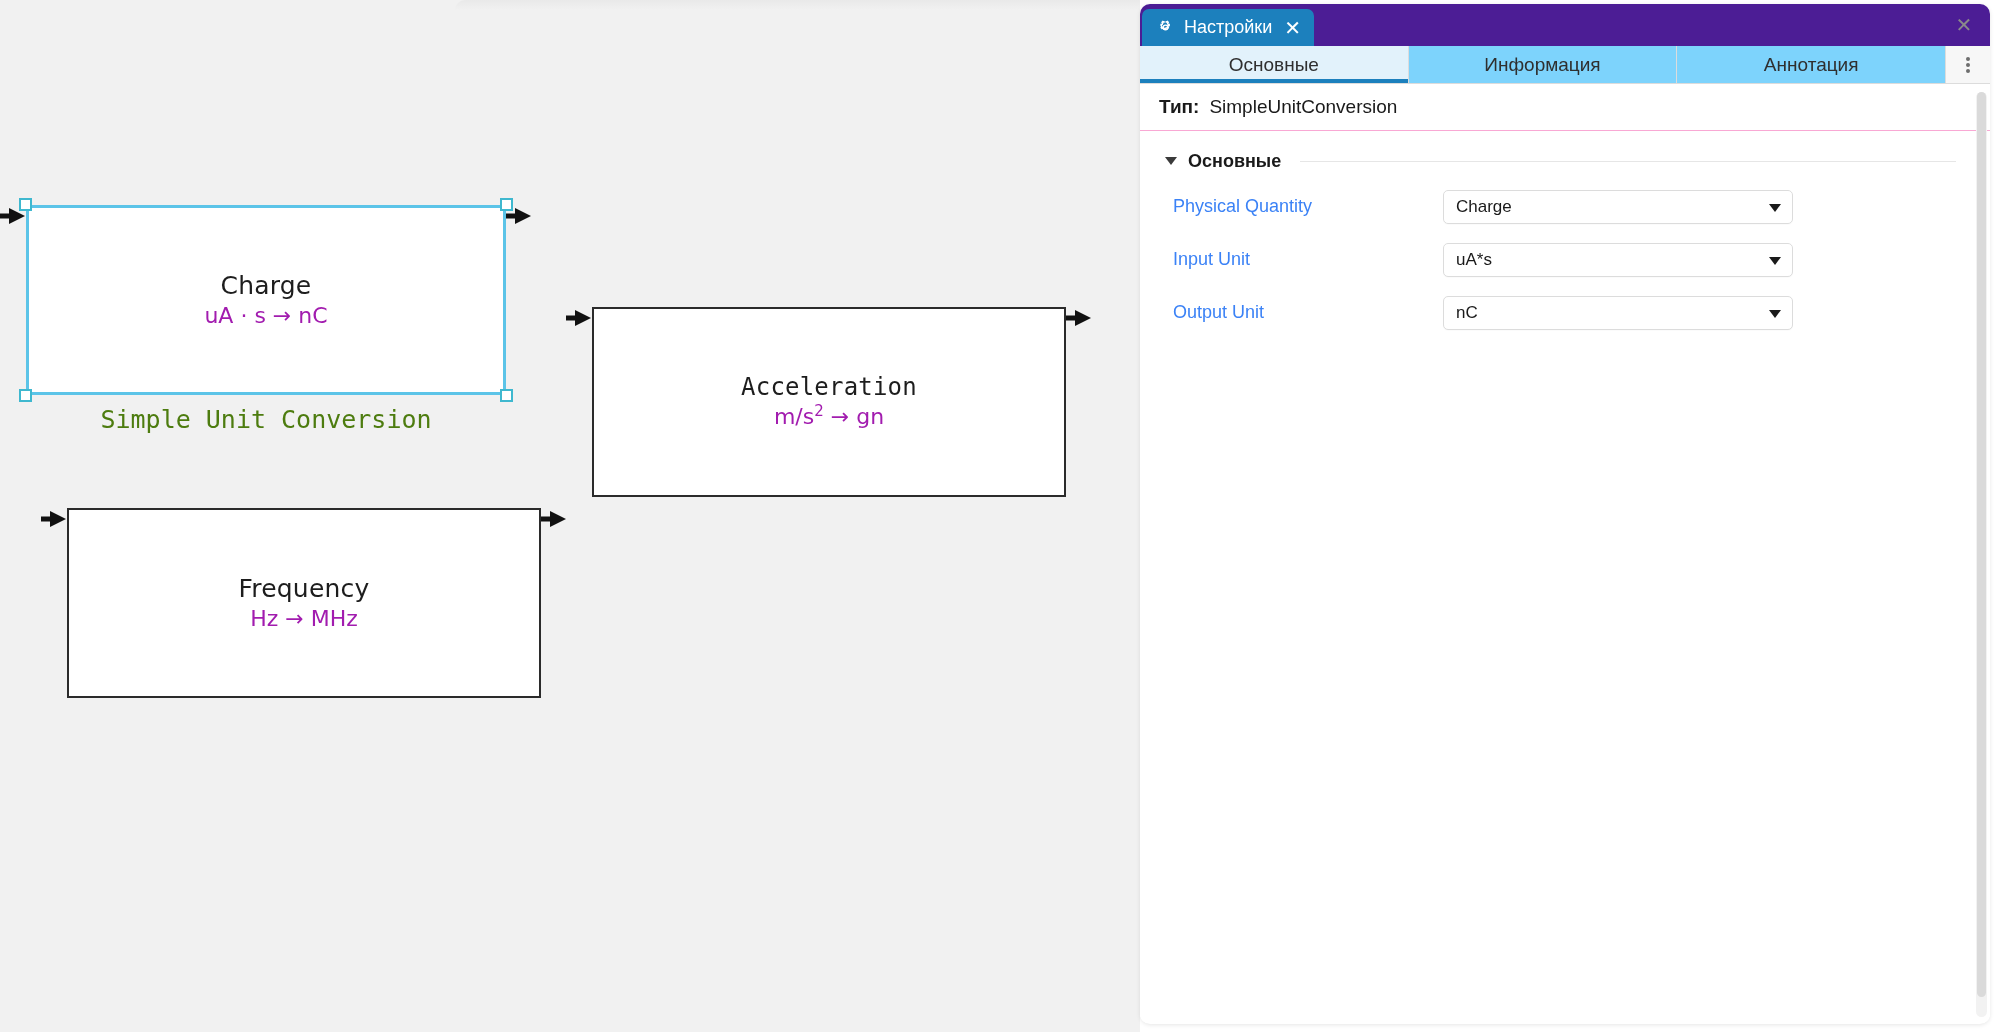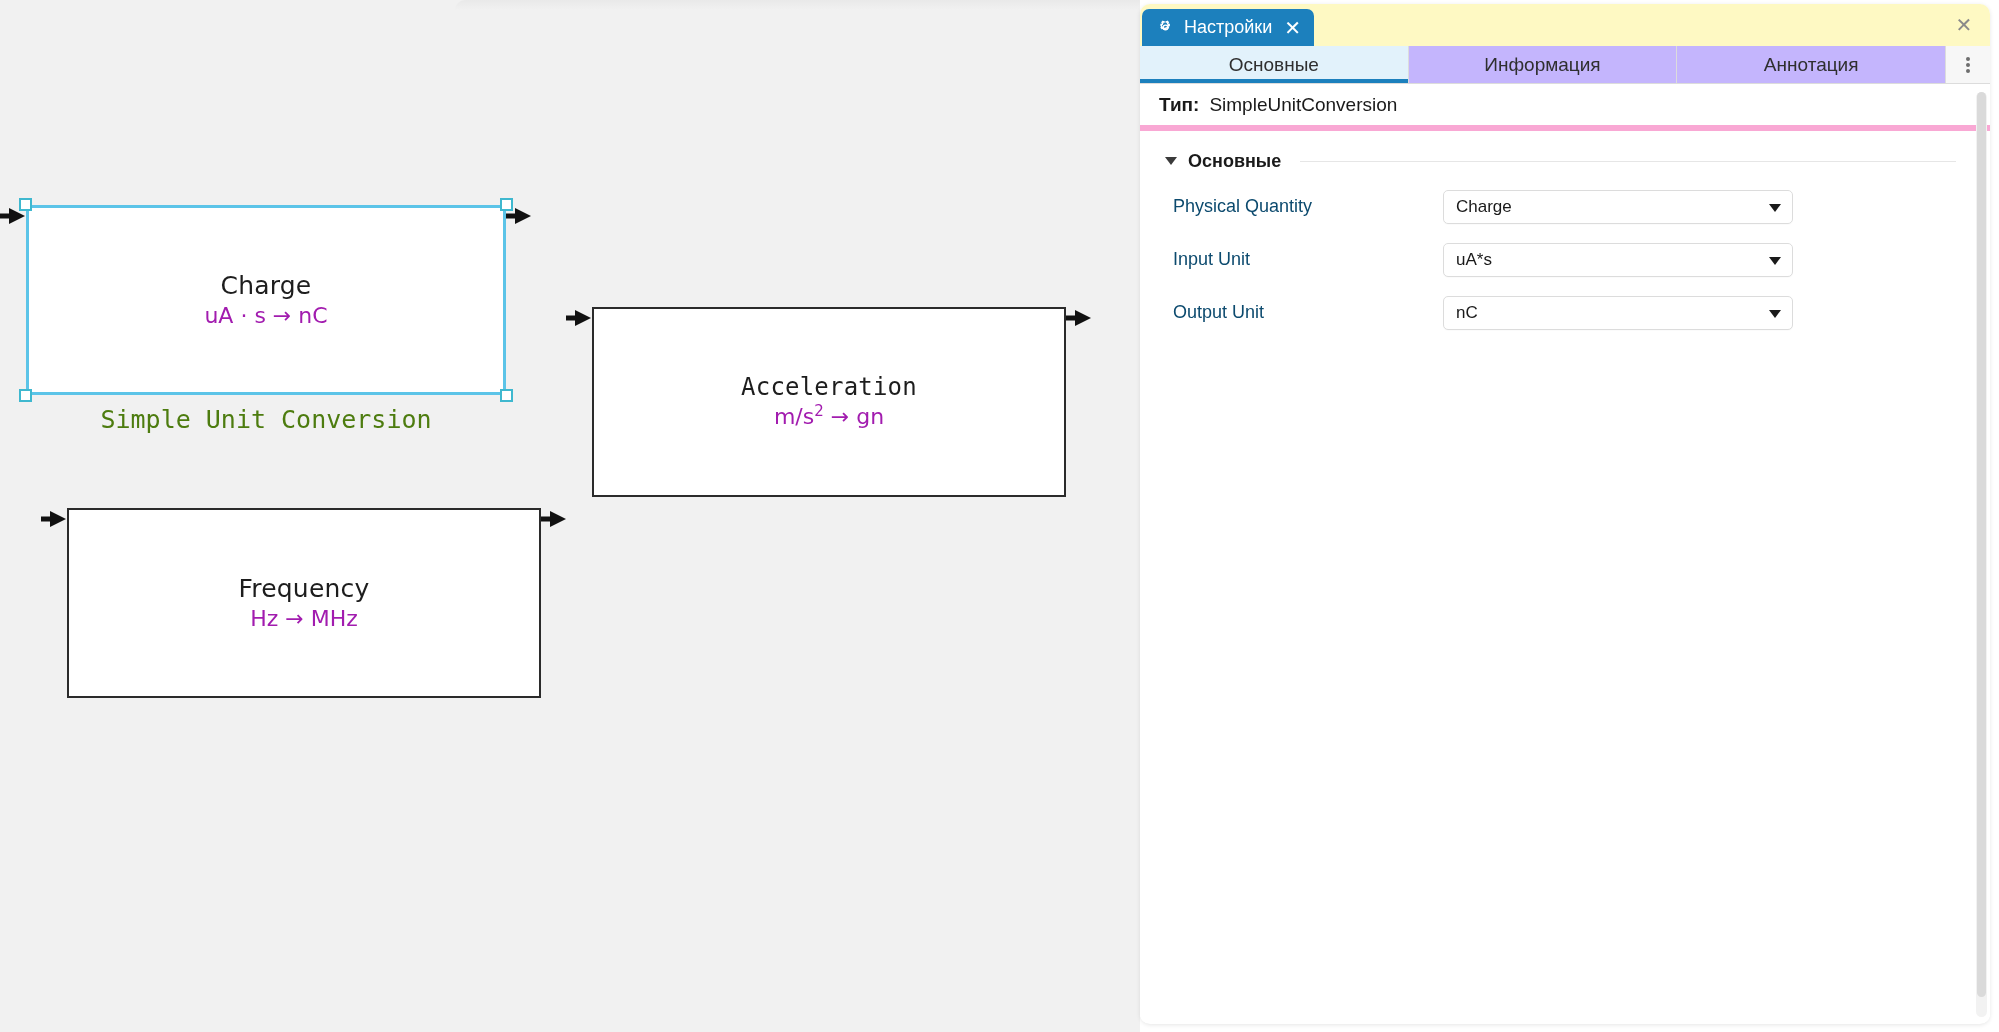--- a/index.html
+++ b/index.html
@@ -97,21 +97,21 @@
     left: 1140px; top: 4px;
     width: 850px; height: 1020px;
     background: #ffffff;
     border-radius: 10px;
     box-shadow: 0 1px 4px rgba(0,0,0,.10);
     overflow: hidden;
   }
   #panel-titlebar {
     position: relative;
     height: 42px;
-    background: #fef9c3;
+    background: #4c1d95;
   }
   #panel-tab {
     position: absolute; left: 2px; top: 5px;
     height: 37px;
     background: #1c80bd;
     color: #ffffff;
     border-top-left-radius: 7px;
     border-top-right-radius: 7px;
     display: flex; align-items: center;
     padding: 0 13px 0 14px;
@@ -137,21 +137,21 @@
     display: flex;
     height: 38px;
     background: #f7f7f7;
     border-bottom: 1px solid #dcdcdc;
   }
   .tabitem {
     flex: 1;
     display: flex; align-items: center; justify-content: center;
     font-size: 19px;
     color: #2f2f2f;
-    background: #c4b5fd;
+    background: #7dd3fc;
     border-right: 1px solid #dcdcdc;
     cursor: pointer;
     position: relative;
   }
   .tabitem.active {
     background: #e2f2fb;
     box-shadow: inset 0 -4px 0 0 #1c80bd;
   }
   #tab-kebab {
     width: 44px;
@@ -165,21 +165,21 @@
   }
 
   
   #type-row {
     height: 47px;
     display: flex; align-items: center;
     padding-left: 19px;
     gap: 10px;
     font-size: 19px;
     background: #ffffff;
-    border-bottom: 6px solid #f9a8d4;
+    border-bottom: 1px solid #f9a8d4;
   }
   #type-label { font-weight: bold; color: #1a1a1a; }
   #type-value { color: #1a1a1a; }
 
   
   #panel-body {
     position: relative;
     height: calc(1020px - 42px - 38px - 48px);
     background: #ffffff;
     padding-top: 16px;
@@ -207,21 +207,21 @@
 
   .field-row {
     display: flex; align-items: center;
     height: 43px;
     padding-left: 33px;
     margin-top: 10px;
   }
   .field-label {
     width: 270px;
     font-size: 18px;
-    color: #0c4a6e;
+    color: #3b82f6;
   }
   .select {
     position: relative;
     width: 350px; height: 34px;
     border: 1px solid #dcdcdc;
     border-radius: 5px;
     background: #ffffff;
     display: flex; align-items: center;
     padding: 0 30px 0 12px;
     font-size: 17px;

